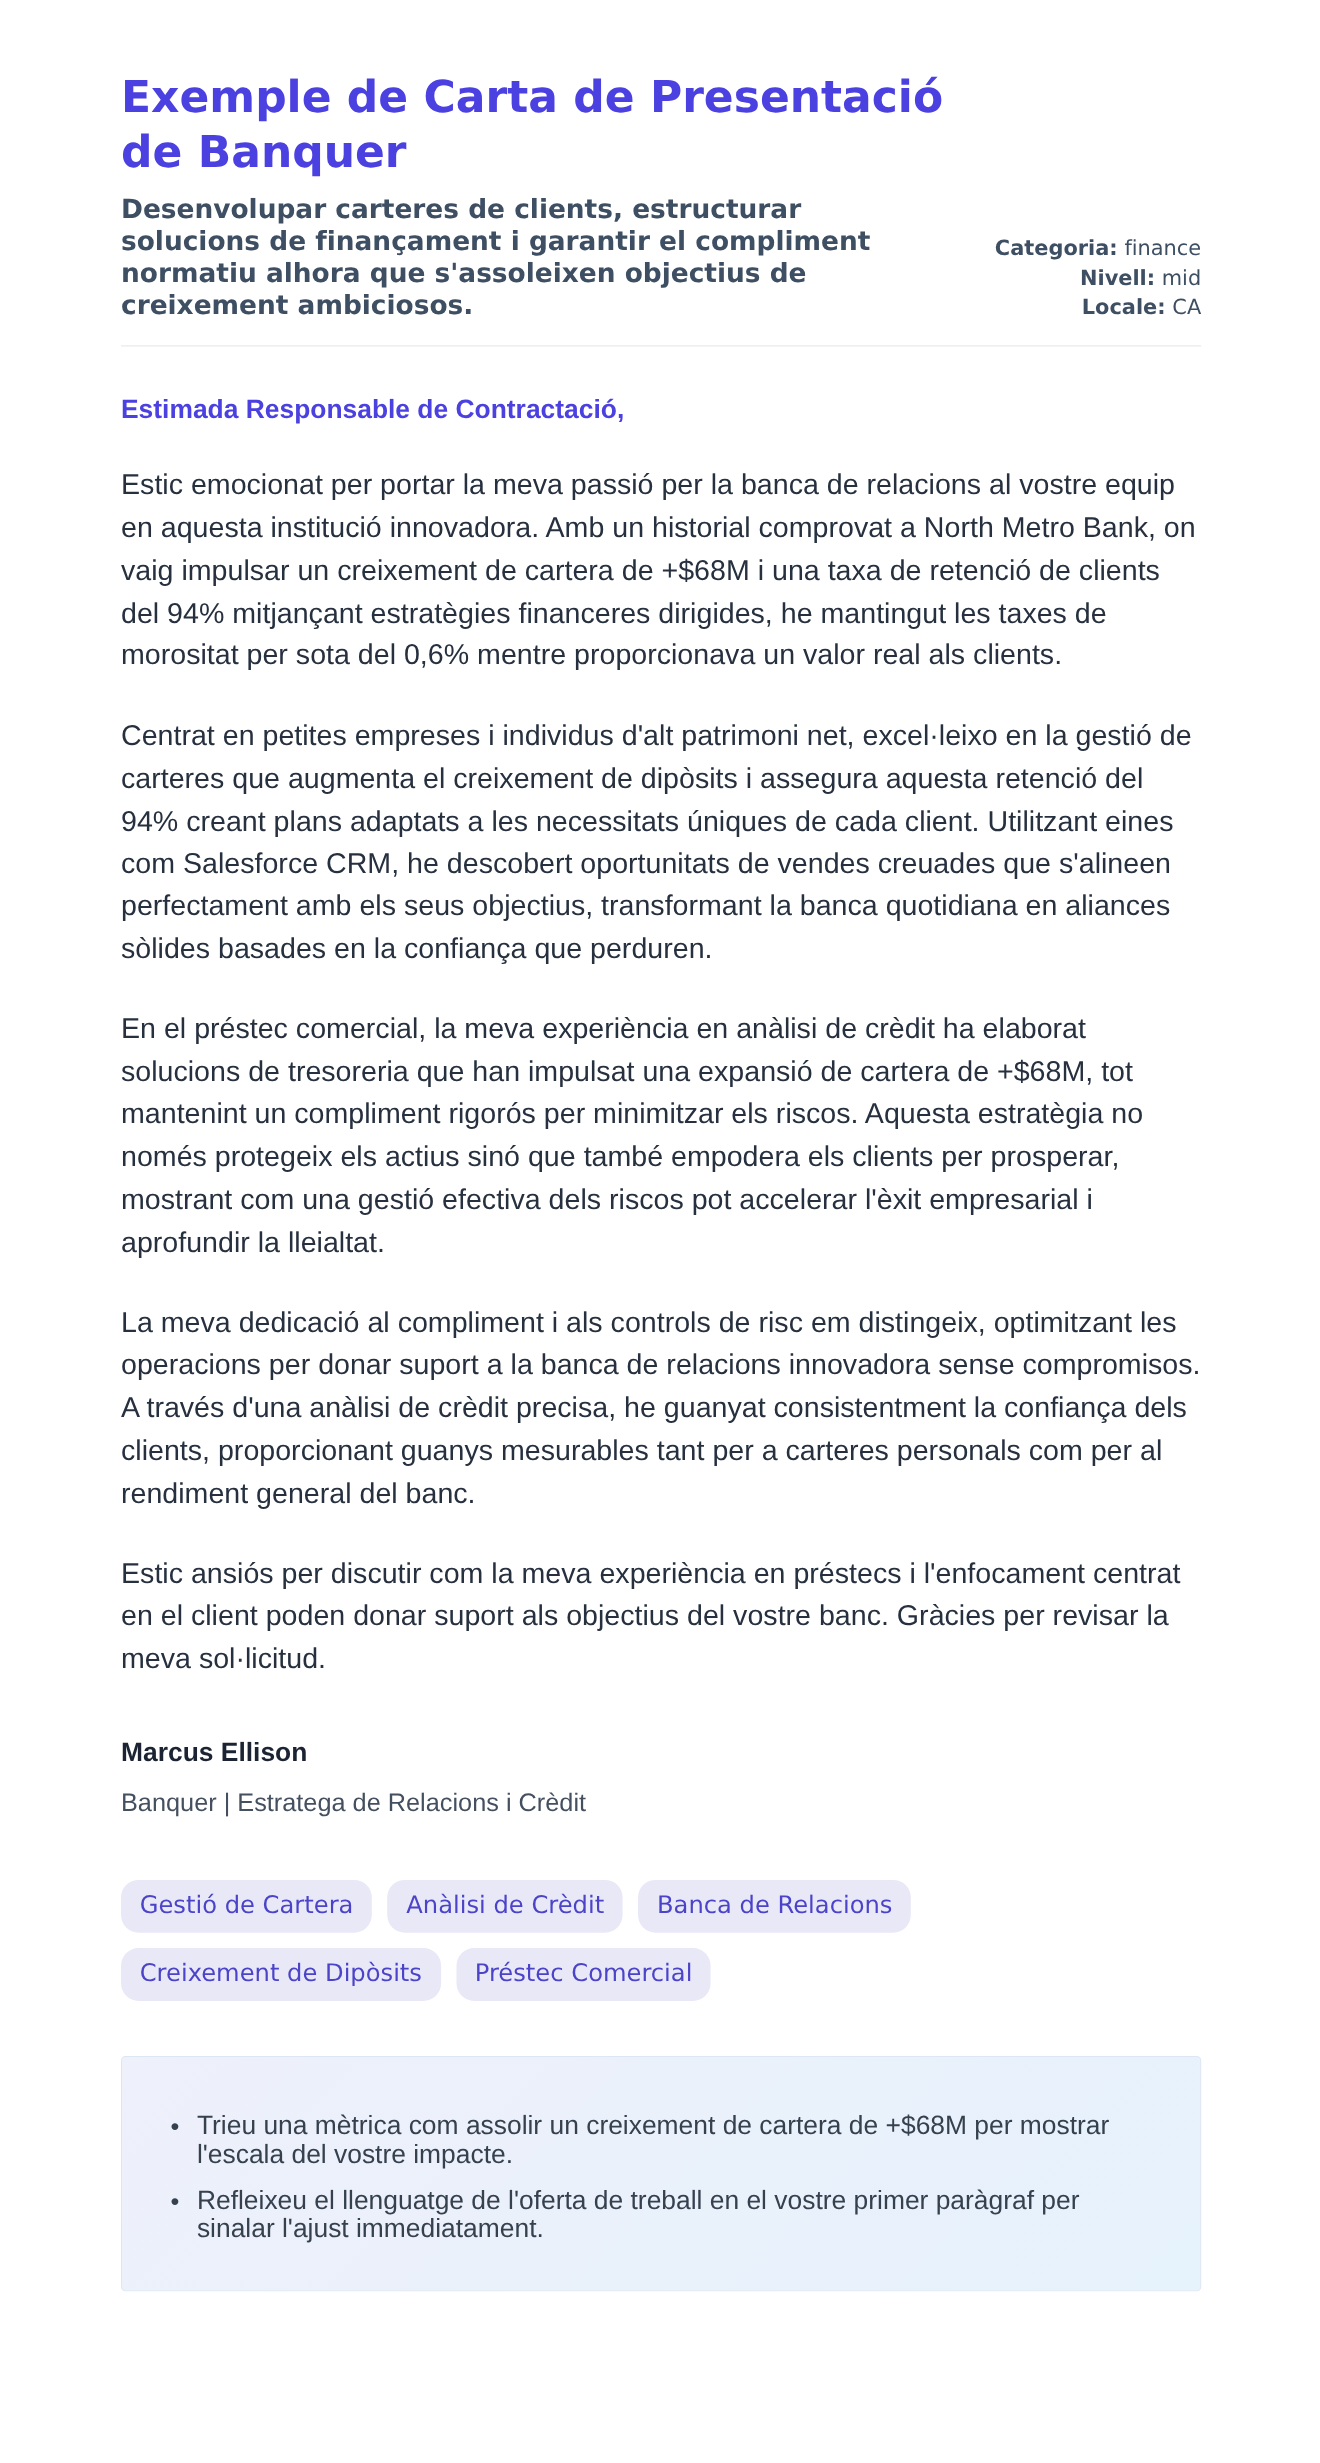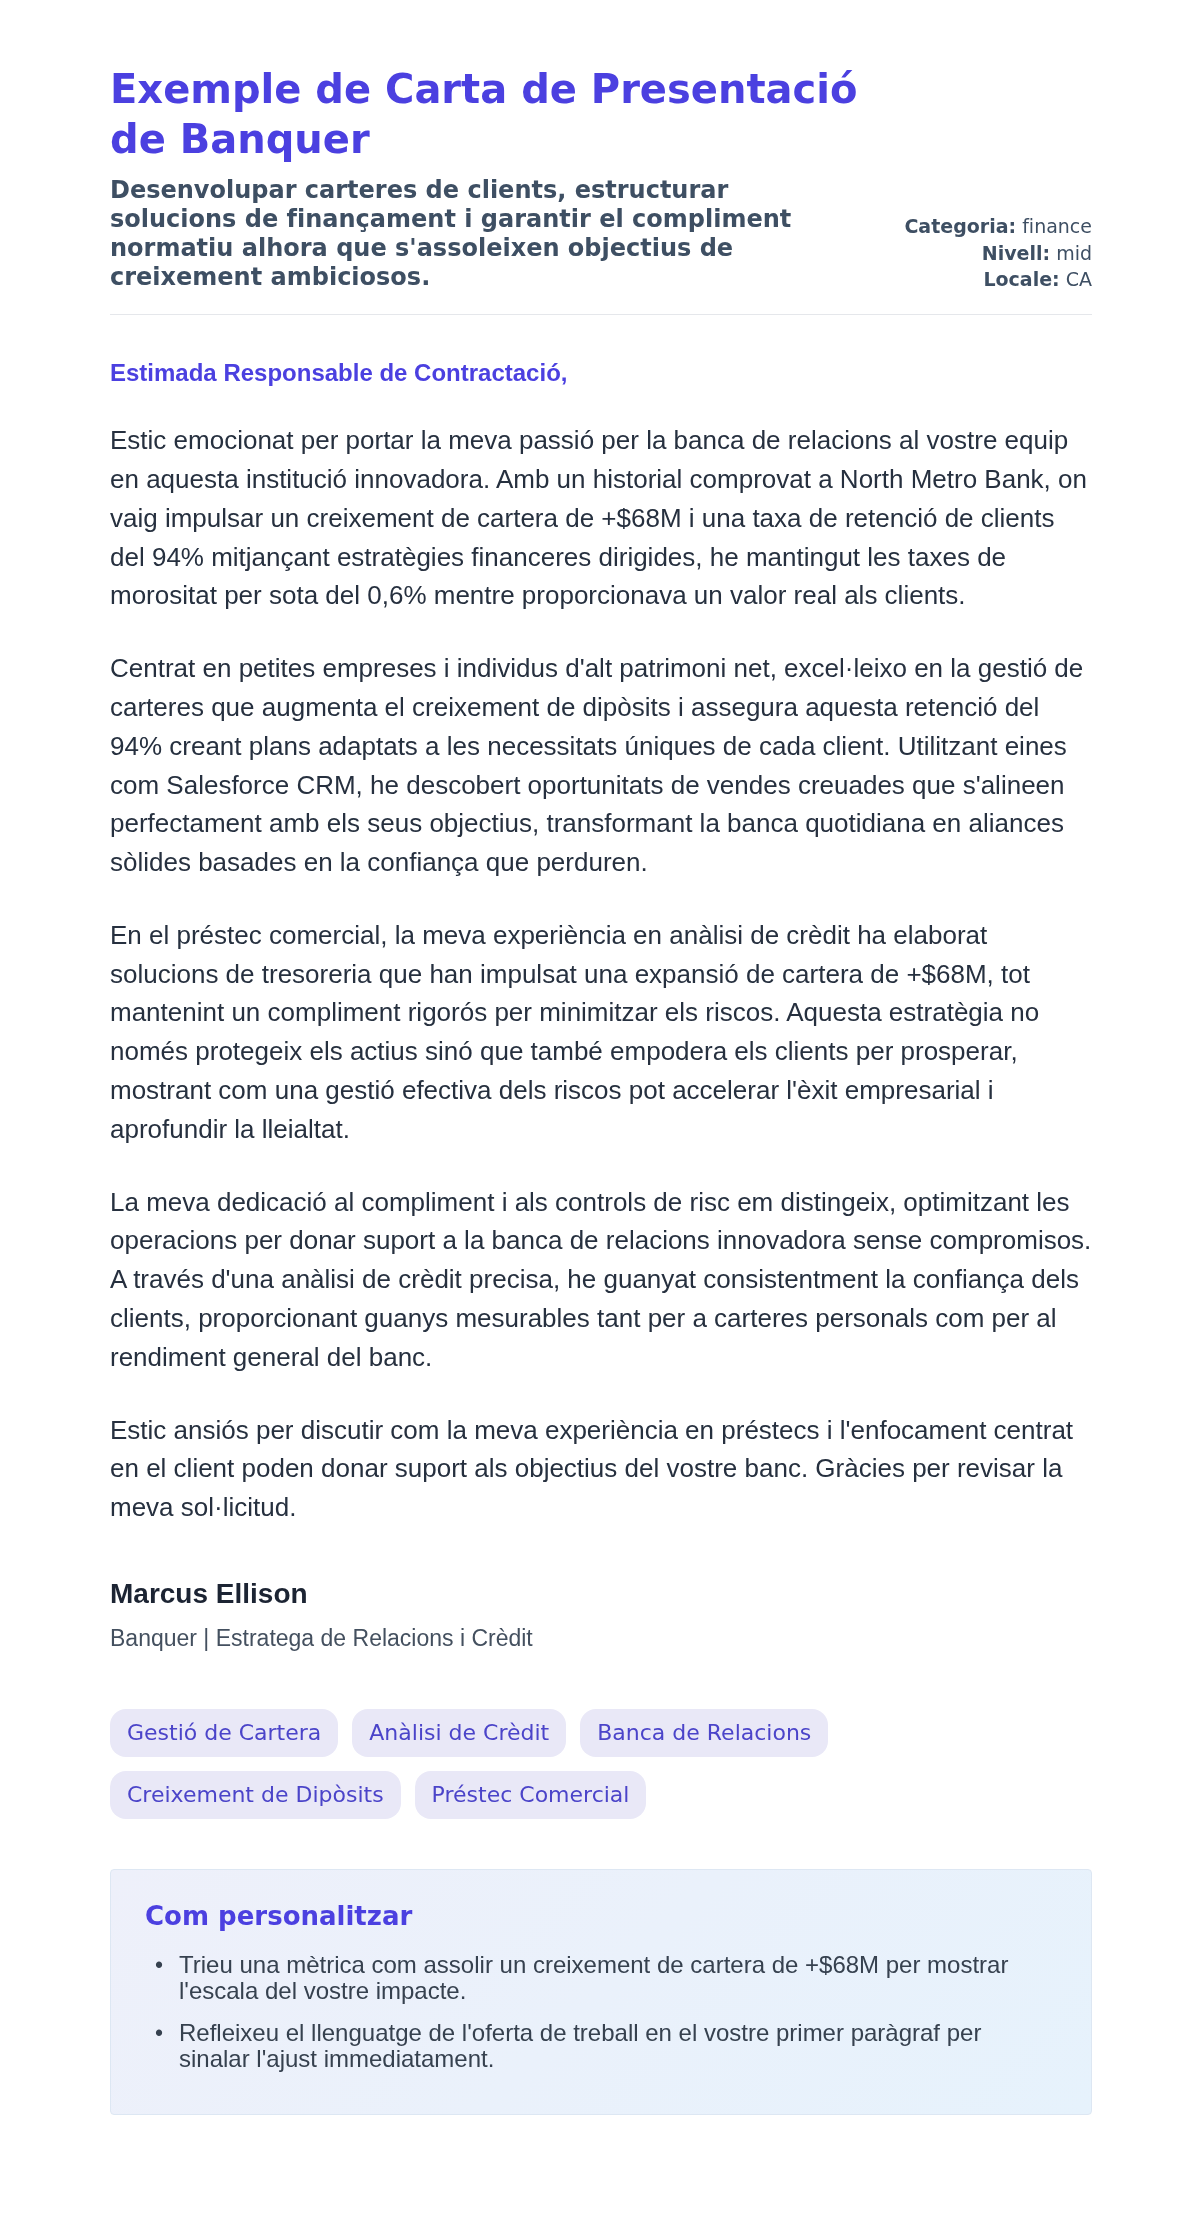--- a/index.html
+++ b/index.html
@@ -75,21 +75,21 @@
     color:var(--accent);
   }
   .para{
     font-size:26px;
     line-height:38.8px;
     margin-bottom:34px;
     color:var(--body-text);
   }
   .signature{margin-top:52px;}
   .sig-name{
-    font-size:28px;
+    font-size:24px;
     line-height:30px;
     font-weight:bold;
     color:var(--name-dark);
   }
   .sig-role{
     margin-top:14px;
     font-size:23px;
     line-height:30px;
     color:var(--muted);
   }
@@ -183,20 +183,19 @@
 
   <div class="tags">
     <span class="tag">Gestió de Cartera</span>
     <span class="tag">Anàlisi de Crèdit</span>
     <span class="tag">Banca de Relacions</span>
     <span class="tag">Creixement de Dipòsits</span>
     <span class="tag">Préstec Comercial</span>
   </div>
 
   <div class="tips-box">
-    <div class="tips-title">Com personalitzar</div>
     <ul class="tips-list">
       <li>Trieu una mètrica com assolir un creixement de cartera de +$68M per mostrar l'escala del vostre impacte.</li>
       <li>Refleixeu el llenguatge de l'oferta de treball en el vostre primer paràgraf per sinalar l'ajust immediatament.</li>
     </ul>
   </div>
 
 </div>
 
 </body></html>

